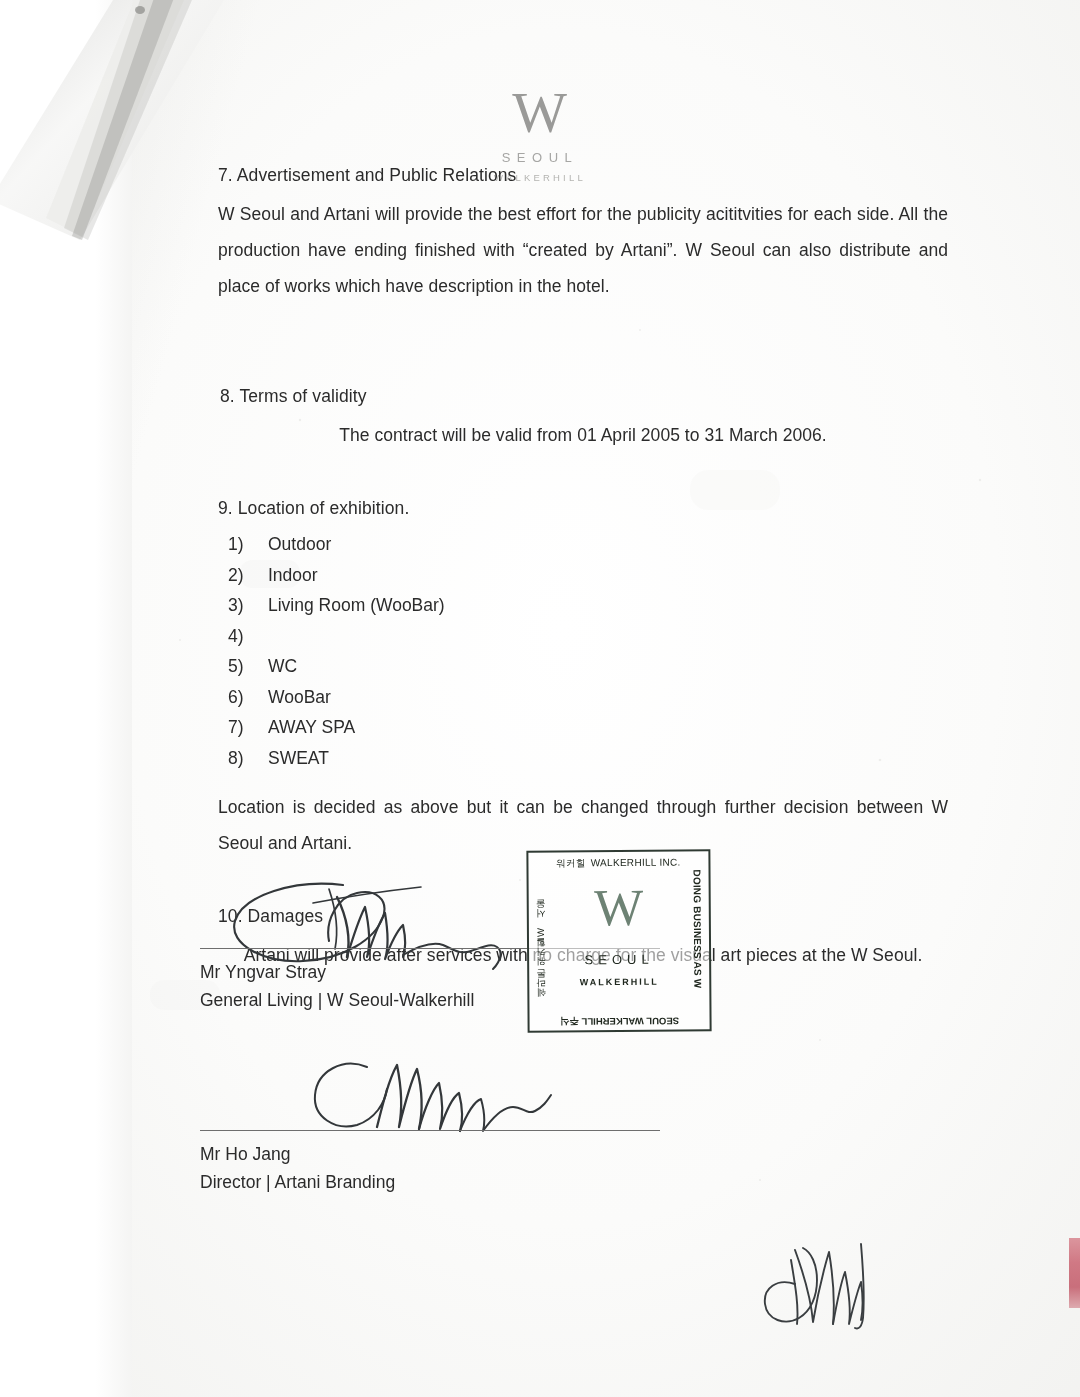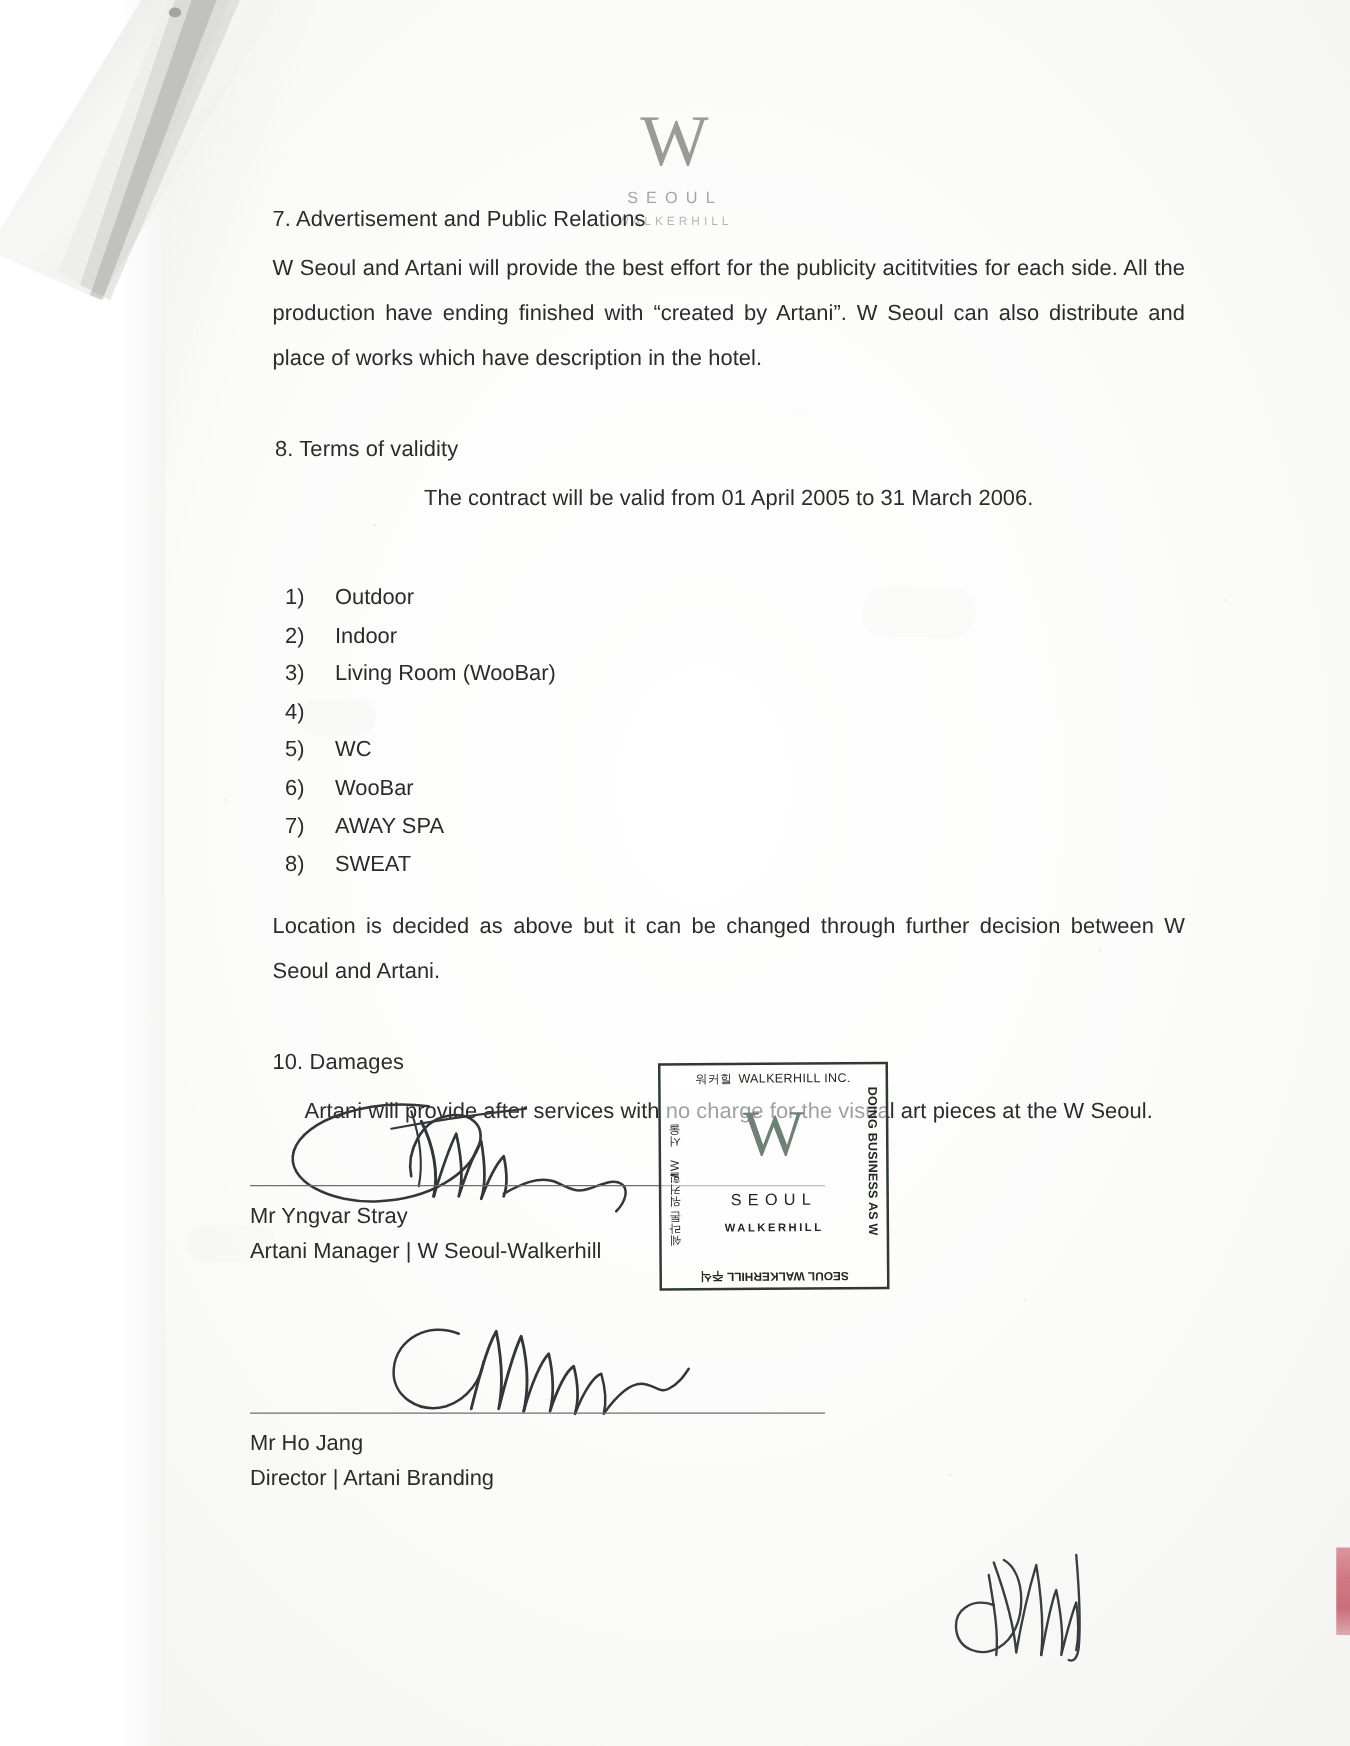--- a/index.html
+++ b/index.html
@@ -93,21 +93,21 @@
   .para {
     font-size: 17.5px;
     line-height: 36px;
     margin: 0;
     text-align: justify;
     letter-spacing: 0.05px;
   }
   .para.nojustify { text-align: center; }
   .spacer-lg { height: 40px; }
   .spacer-sm { height: 16px; }
-  .heading-8 { margin-left: 2px; }
+  .heading-8 { margin-left: 2px; margin-top: 37px; }
   .list {
     list-style: none;
     margin: 6px 0 0 0;
     padding: 0;
   }
   .list li {
     font-size: 17.5px;
     line-height: 30.5px;
     display: flex;
     margin-left: 10px;
@@ -285,20 +285,21 @@
     <div class="heading">7. Advertisement and Public Relations</div>
     <p class="para">W Seoul and Artani will provide the best effort for the publicity acititvities for each side. All the production have ending finished with “created by Artani”. W Seoul can also distribute and place of works which have description in the hotel.</p>
 
     <div class="spacer-lg"></div>
 
     <div class="heading heading-8">8.   Terms of validity</div>
     <p class="para nojustify">The contract will be valid from 01 April 2005 to 31 March 2006.</p>
 
     <div class="spacer-lg"></div>
 
+    <div class="heading">9. Location of exhibition.</div>
     <ul class="list">
       <li>
           <span class="num">1)</span>
           <span>Outdoor</span>
         </li>
       <li>
           <span class="num">2)</span>
           <span>Indoor</span>
         </li>
       <li>
@@ -345,21 +346,21 @@
         <path d="M112,20 C122,40 126,62 122,80" stroke-width="2.4"></path>
         <path d="M122,80 C128,60 134,42 140,30 C144,48 146,66 142,80
                  C148,62 154,46 160,36 C163,54 164,70 160,82
                  C166,66 172,54 178,48 C181,62 181,72 178,80" stroke-width="2.2"></path>
         <path d="M178,78 C192,70 206,64 218,68 C228,72 234,78 246,74
                  C258,70 266,66 272,70 C278,74 276,84 268,92" stroke-width="2"></path>
       </g>
     </svg>
     <div class="sig-line" style="left:200px; top:93px; width:460px;"></div>
     <div class="sig-name" style="left:200px; top:102px;">Mr Yngvar Stray</div>
-    <div class="sig-name" style="left:200px; top:130px;">Artani Manager | W Seoul-Walkerhill</div>
+    <div class="sig-name" style="left:200px; top:130px;">General Living | W Seoul-Walkerhill</div>
 
     <svg class="sig-svg" style="left:305px; top:200px; width:260px; height:85px;" viewBox="0 0 260 85">
       <g fill="none" stroke="#33373a" stroke-linecap="round" stroke-linejoin="round">
         <path d="M62,12 C38,2 12,16 10,40 C8,62 30,76 52,70 C70,64 80,48 82,34" stroke-width="2"></path>
         <path d="M72,72 C78,48 84,24 92,10 C96,30 98,52 94,72
                  C100,48 106,26 112,14 C117,34 118,56 114,74" stroke-width="2.3"></path>
         <path d="M114,74 C120,52 128,34 134,28 C138,46 138,62 135,74
                  C141,56 148,42 154,38 C158,54 158,66 155,76" stroke-width="2.2"></path>
         <path d="M155,76 C162,58 170,46 176,44 C180,58 180,68 178,76
                  C188,62 198,52 208,52 C218,52 222,60 230,56 C238,52 242,46 246,40" stroke-width="2"></path>

